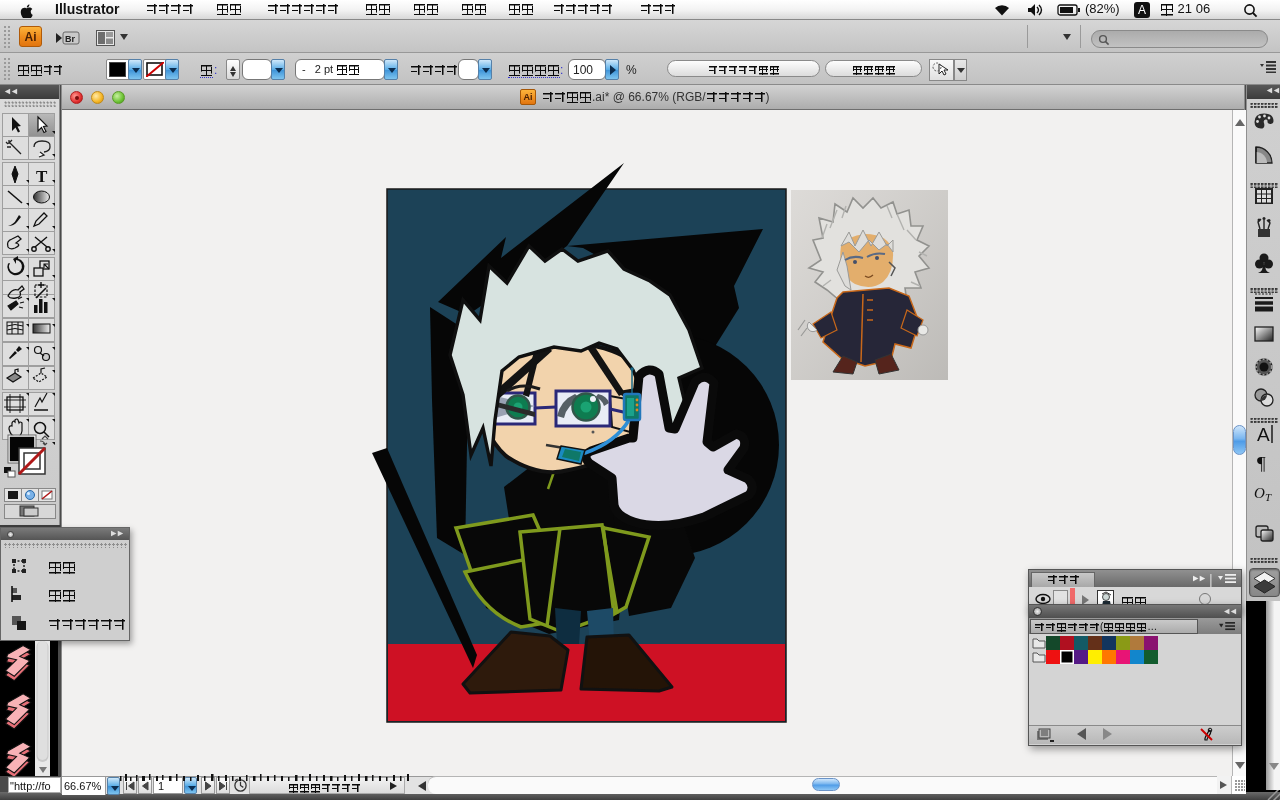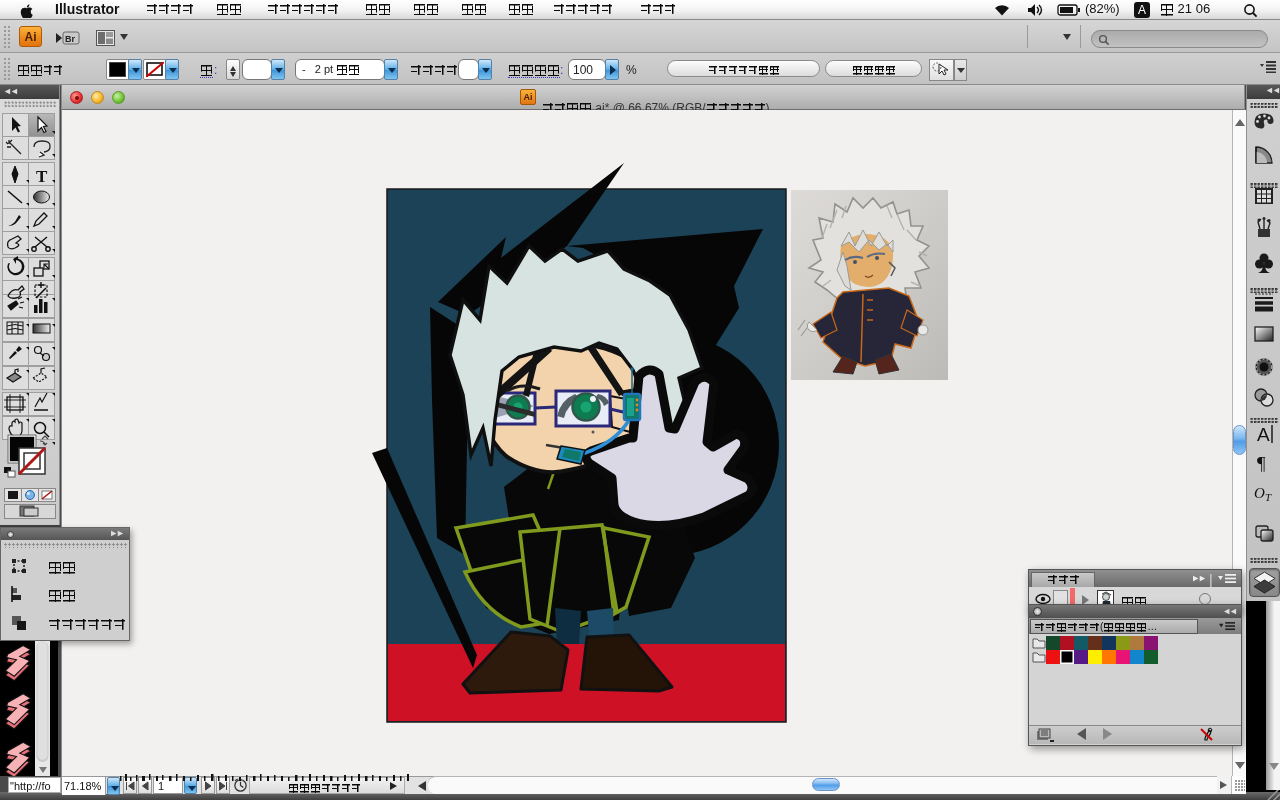--- a/index.html
+++ b/index.html
@@ -198,21 +198,21 @@
   </svg>
 
 <div id="docwin" class="abs">
   <div id="dtitle">
     <div class="tl" style="left:8px;background:radial-gradient(circle at 4px 4px,#ff9a92,#e33030 60%,#a01313);border:1px solid #b02020">
         <div style="position:absolute;left:3.5px;top:3.5px;width:4px;height:4px;border-radius:50%;background:#7a0d0d"></div>
       </div>
     <div class="tl" style="left:29px;background:radial-gradient(circle at 4px 4px,#ffe9a8,#f5b523 60%,#c98a0e);border:1px solid #c08a1a"></div>
     <div class="tl" style="left:50px;background:radial-gradient(circle at 4px 4px,#c8f0a0,#6cc234 60%,#3f8d18);border:1px solid #5a9a28"></div>
     <div style="position:absolute;left:458px;top:4px;width:16px;height:16px;background:linear-gradient(#fcb43b,#e2750f);border-radius:2px;border:1px solid #a55707;color:#4a2103;font-size:9px;font-weight:bold;text-align:center;line-height:15px">Ai</div>
-    <span style="position:absolute;left:480px;top:16px"><i class="t"></i><i class="t"></i><i class="k"></i><i class="k"></i>.ai* @ 66.67% (RGB/<i class="t"></i><i class="t"></i><i class="t"></i><i class="t"></i><i class="t"></i>)</span>
+    <span style="position:absolute;left:480px;top:5px"><i class="t"></i><i class="t"></i><i class="k"></i><i class="k"></i>.ai* @ 66.67% (RGB/<i class="t"></i><i class="t"></i><i class="t"></i><i class="t"></i><i class="t"></i>)</span>
   </div>
 
   <svg id="art" style="position:absolute;left:0;top:25px" width="1184" height="666" viewBox="61 110 1184 666">
     <rect x="61" y="110" width="1184" height="666" fill="#f2f1f0"></rect>
 
     <rect x="386" y="189" width="399" height="533" fill="#1c4257" stroke="#1a1a1a" stroke-width="1.5"></rect>
     <rect x="387" y="644" width="397" height="77" fill="#ce1124"></rect>
     <g fill="#060606">
 
       <path d="M437,302 L505,237 L500,258 L623,163 L566,246 L467,315 Z"></path>
@@ -339,21 +339,21 @@
       </defs>
   </svg>
 
   <div class="sbv abs" style="left:1170px;top:25px;width:14px;height:666px"></div>
   <div class="abs" style="left:1173px;top:29px;border:5px solid transparent;border-bottom:7px solid #666"></div>
   <div class="aquathumb" style="left:1170.5px;top:340px;width:13px;height:30px"></div>
   <div class="abs" style="left:1173px;top:677px;border:5px solid transparent;border-top:7px solid #666"></div>
 
   <div class="abs" style="left:0;top:691px;width:1184px;height:18px;background:#e2e2e2;border-top:1px solid #999;font-size:11px;color:#111">
     <div class="abs" style="left:0;top:0;width:44px;height:18px;background:#fff;border-right:1px solid #999">
-        <span style="position:absolute;left:2px;top:3px">71.18%</span>
+        <span style="position:absolute;left:2px;top:3px">66.67%</span>
       </div>
     <div class="cbtn" style="left:45px;top:0;width:13px;height:18px"></div>
     <div class="abs" style="left:61px;top:0;width:14px;height:17px;background:linear-gradient(#fdfdfd,#ddd);border:1px solid #999"><svg width="12" height="15">
           <path d="M2.5,4 l0,8 M10,4 L4.5,8 L10,12 Z" stroke="#444" fill="#444"></path>
         </svg></div>
     <div class="abs" style="left:76px;top:0;width:14px;height:17px;background:linear-gradient(#fdfdfd,#ddd);border:1px solid #999"><svg width="12" height="15">
           <path d="M9,4 L3.5,8 L9,12 Z" stroke="#444" fill="#444"></path>
         </svg></div>
     <div class="abs" style="left:91px;top:0;width:30px;height:17px;background:#fff;border:1px solid #999">
         <span style="position:absolute;left:4px;top:2px">1</span>

